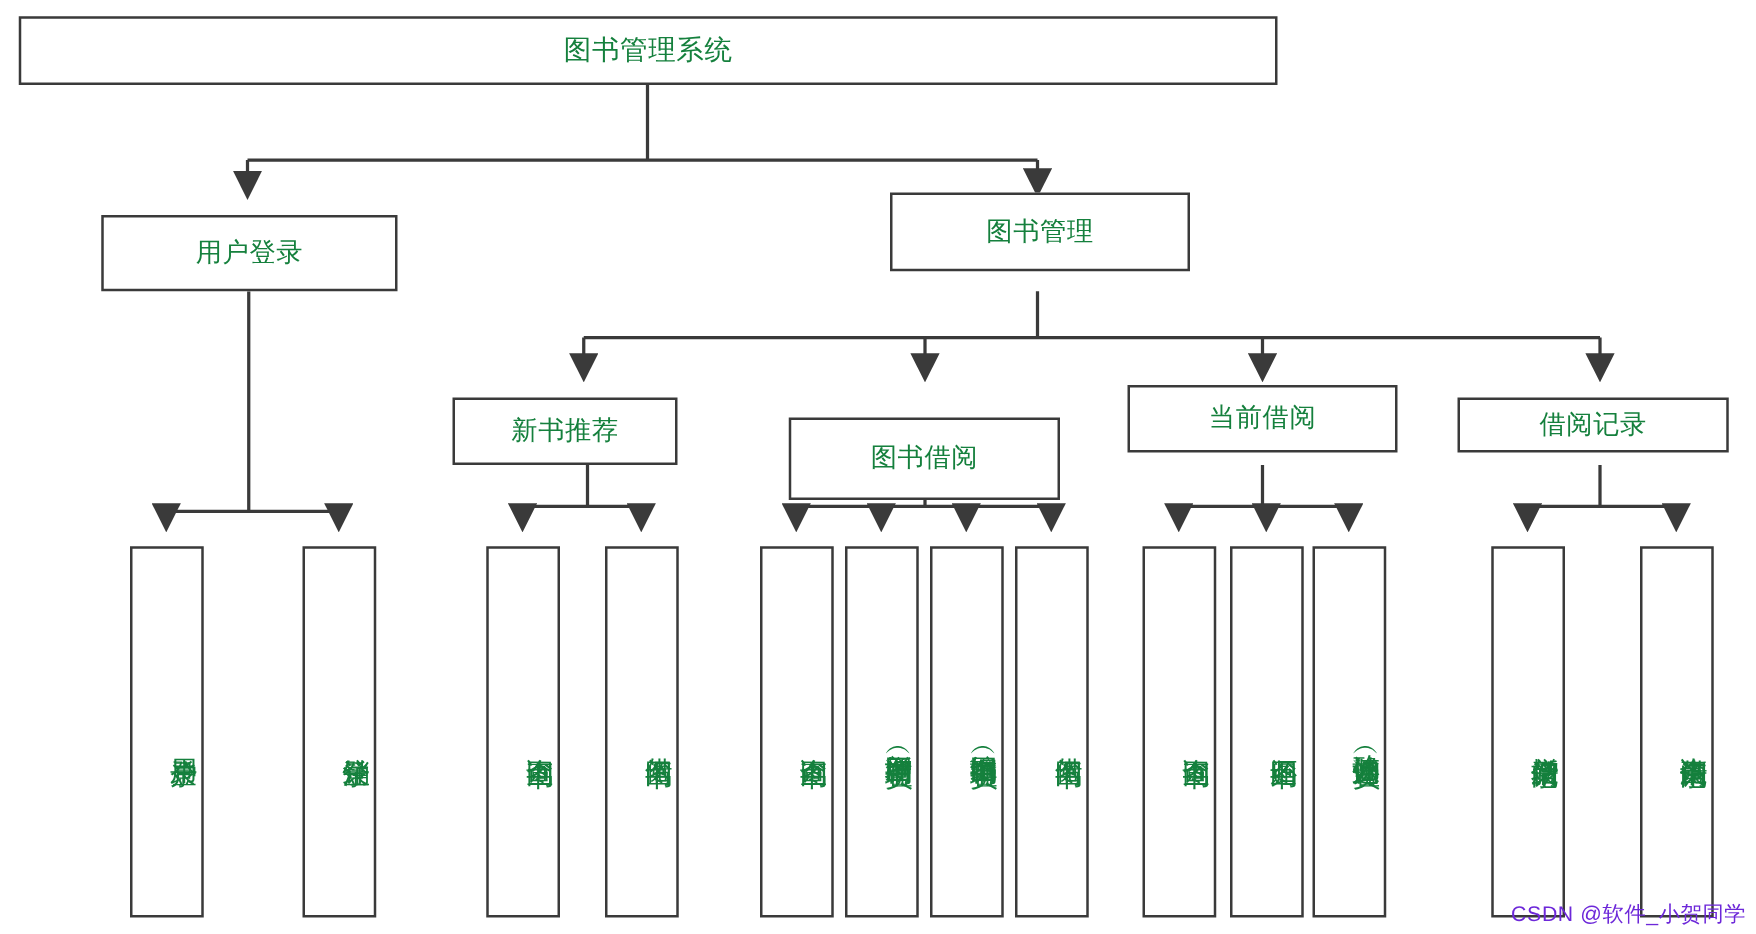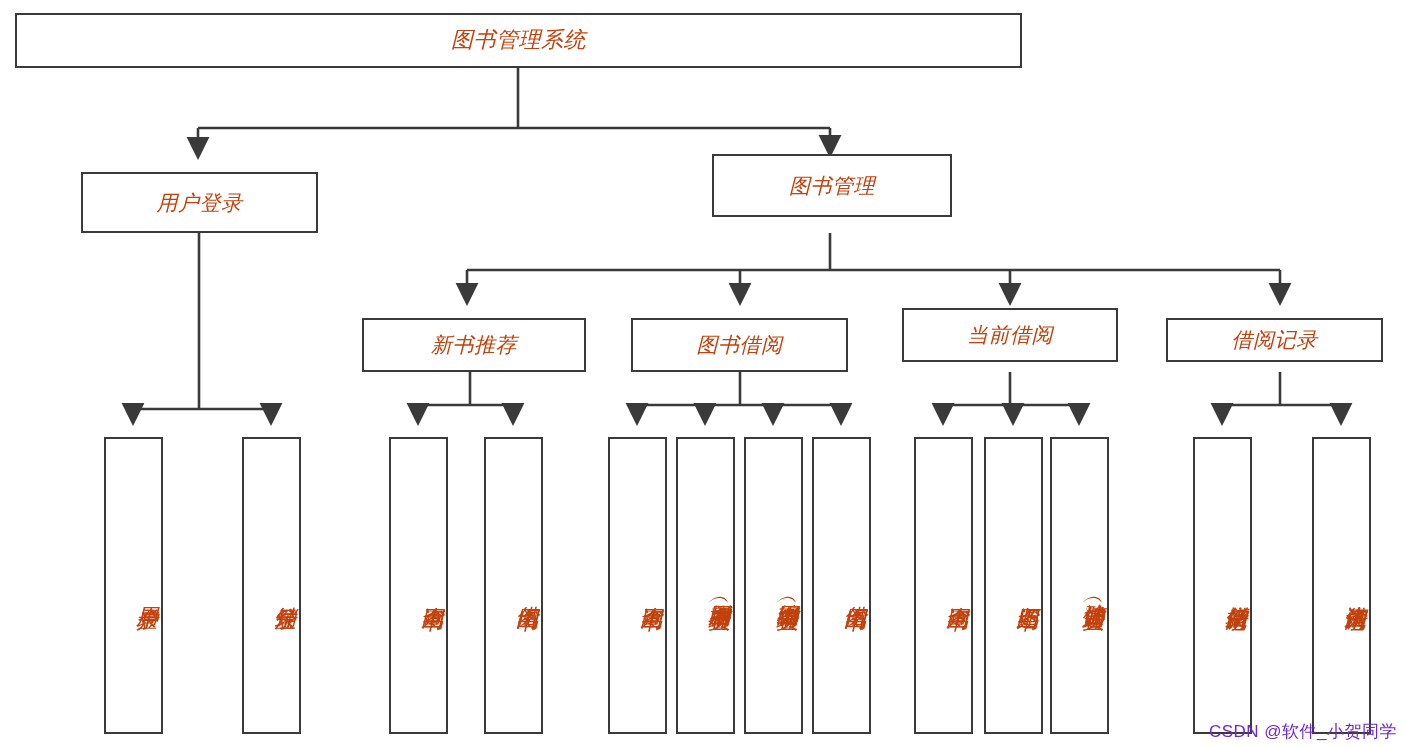--- a/index.html
+++ b/index.html
@@ -27,23 +27,22 @@
     pointer-events: none;
   }
   .node {
     position: absolute;
     box-sizing: border-box;
     border: 2px solid #3a3a3a;
     background: #ffffff;
     display: flex;
     align-items: center;
     justify-content: center;
-    color: #c2410c;
+    color: #15803d;
     text-align: left;
-    font-style: italic;
   }
   .node-h {
     font-size: 21px;
     line-height: 1.2;
     letter-spacing: 0.5px;
   }
   .node-title {
     font-size: 22px;
   }
   
@@ -133,25 +132,25 @@
   </div>
 
   <div class="node node-h" style="left:81px; top:172px; width:237px; height:61px;">
     <span>用户登录</span>
   </div>
 
   <div class="node node-h" style="left:712px; top:154px; width:240px; height:63px;">
     <span>图书管理</span>
   </div>
 
-  <div class="node node-h" style="left:362px; top:318px; width:224px; height:54px;">
+  <div class="node node-h" style="left:362px; top:318px; width:180px; height:54px;">
     <span>新书推荐</span>
   </div>
 
-  <div class="node node-h" style="left:631px; top:318px; width:217px; height:54px;">
+  <div class="node node-h" style="left:631px; top:334px; width:217px; height:66px;">
     <span>图书借阅</span>
   </div>
 
   <div class="node node-h" style="left:902px; top:308px; width:216px; height:54px;">
     <span>当前借阅</span>
   </div>
 
   <div class="node node-h" style="left:1143px; top:318px; width:217px; height:44px;margin-left:23px;">
     <span>借阅记录</span>
   </div>

